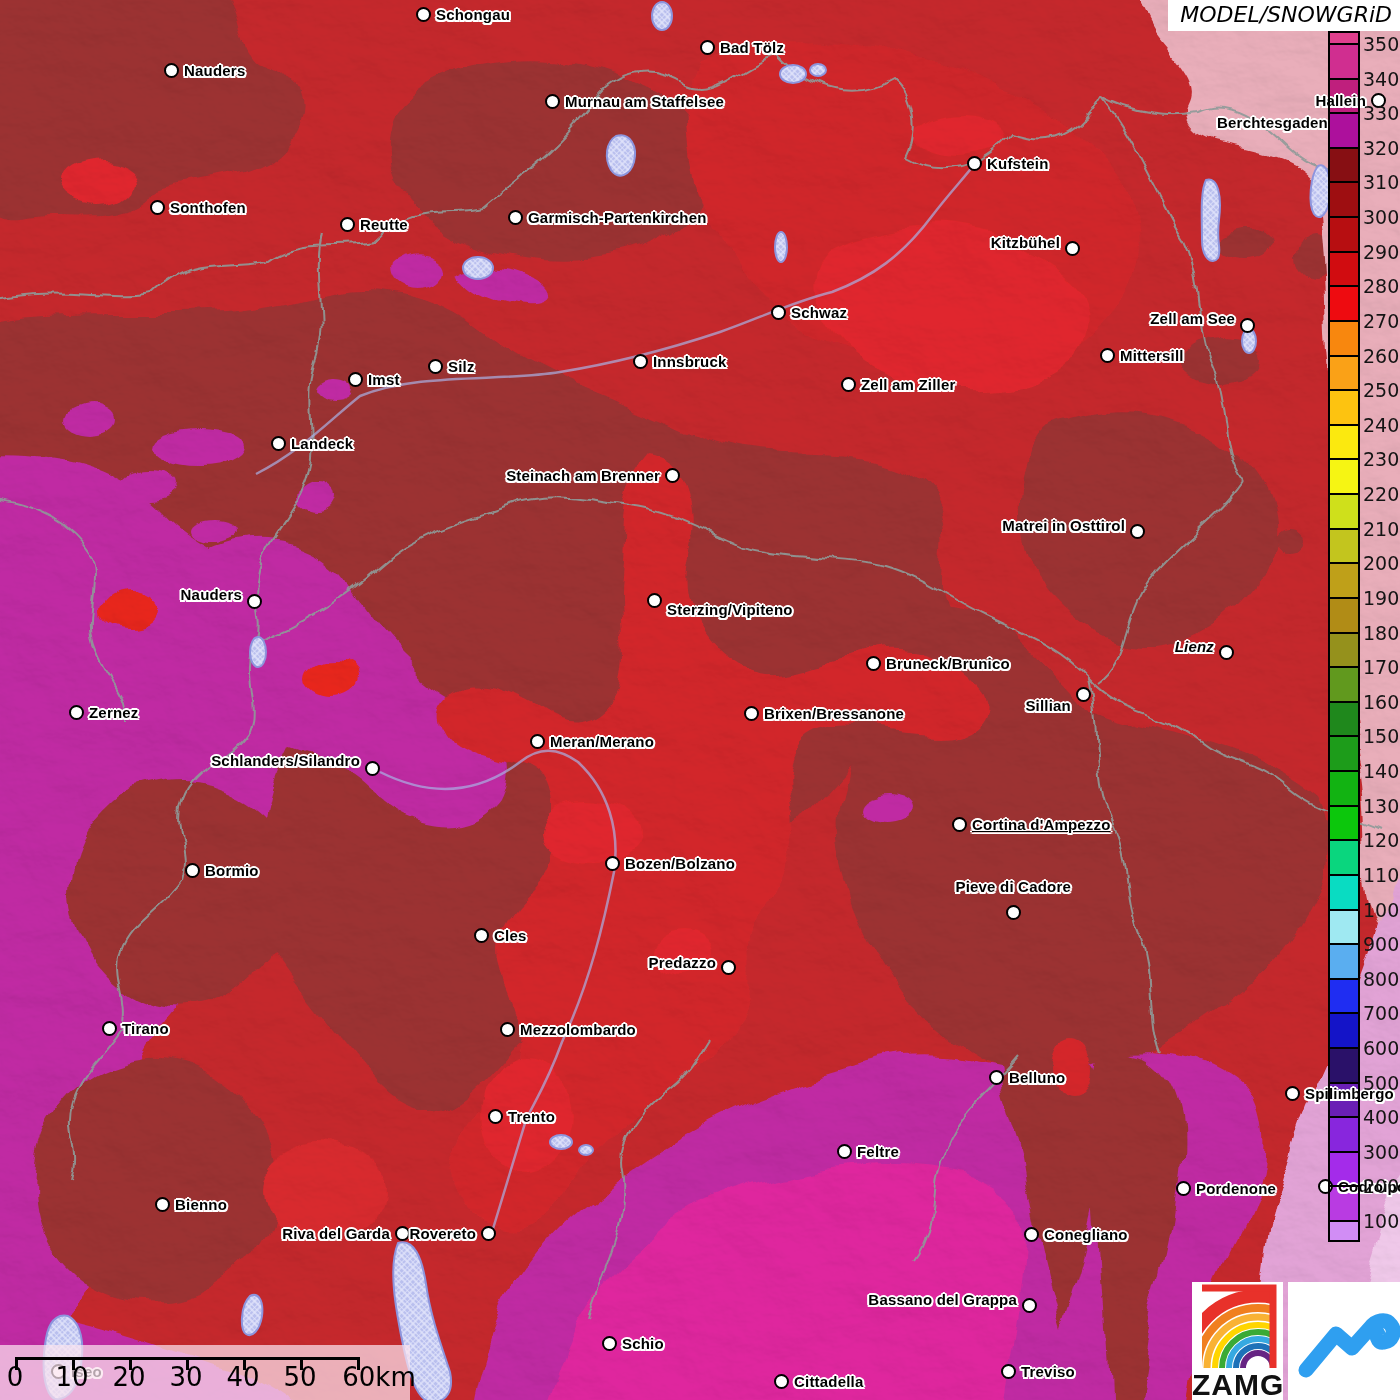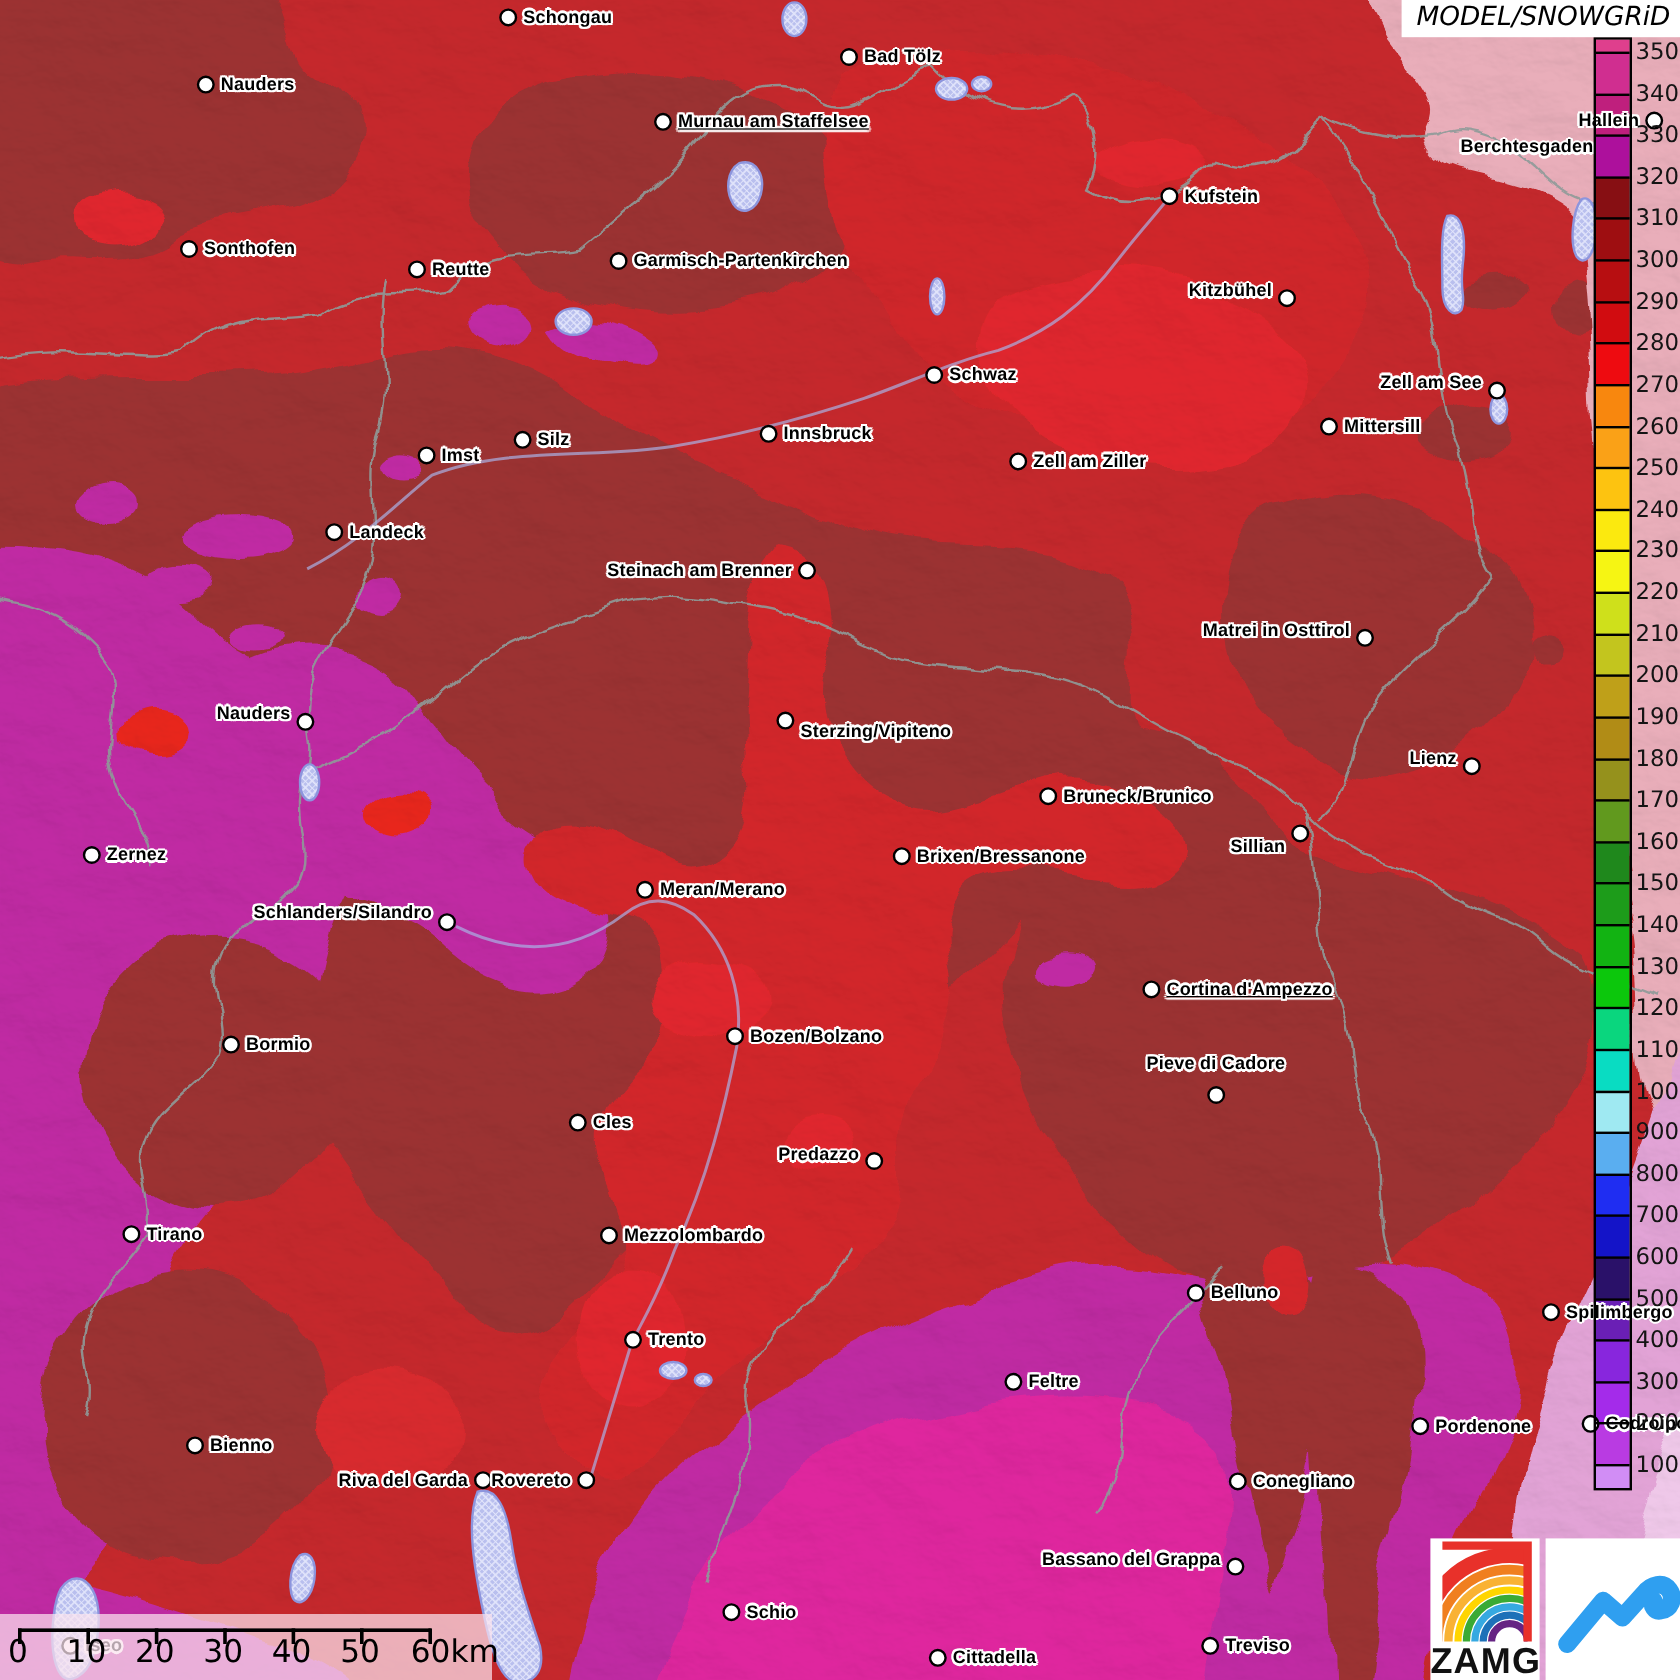--- a/index.html
+++ b/index.html
@@ -177,21 +177,21 @@
         <span class="lbl">Schongau</span>
       </div>
       <div class="city" style="top: 39px; left: 700px;">
         <span class="dot"></span>
         <span class="lbl">Bad Tölz</span>
       </div>
       <div class="city" style="top: 62px; left: 164px;">
         <span class="dot"></span>
         <span class="lbl">Nauders</span>
       </div>
-      <div class="city" style="top: 93px; left: 545px; text-decoration: underline;">
+      <div class="city" style="top: 93px; left: 545px;">
         <span class="dot"></span>
         <span class="lbl">Murnau am Staffelsee</span>
       </div>
       <div class="city" style="top: 92px; right: 14px;">
         <span class="lbl">Hallein</span>
         <span class="dot"></span>
       </div>
       <div class="city" style="top: 114px; right: 52px;">
         <span class="lbl">Berchtesgaden</span>
         <span class="dot" style="visibility: hidden;"></span>
@@ -257,21 +257,21 @@
         <span class="dot"></span>
       </div>
       <div class="city" style="top: 592px; left: 647px;">
         <span class="dot"></span>
         <span class="lbl" style="transform: translateY(9px);">Sterzing/Vipiteno</span>
       </div>
       <div class="city" style="top: 593px; right: 1138px;">
         <span class="lbl" style="transform: translateY(-7px);">Nauders</span>
         <span class="dot"></span>
       </div>
-      <div class="city" style="top: 630px; right: 166px;">
+      <div class="city" style="top: 644px; right: 166px; font-style: italic;">
         <span class="lbl" style="transform: translateY(-6px);">Lienz</span>
         <span class="dot"></span>
       </div>
       <div class="city" style="top: 655px; left: 866px;">
         <span class="dot"></span>
         <span class="lbl">Bruneck/Brunico</span>
       </div>
       <div class="city" style="top: 686px; right: 309px;">
         <span class="lbl" style="transform: translateY(11px);">Sillian</span>
         <span class="dot"></span>
@@ -325,21 +325,21 @@
         <span class="lbl">Mezzolombardo</span>
       </div>
       <div class="city" style="top: 1069px; left: 989px;">
         <span class="dot"></span>
         <span class="lbl">Belluno</span>
       </div>
       <div class="city" style="top: 1085px; left: 1285px;">
         <span class="dot"></span>
         <span class="lbl">Spilimbergo</span>
       </div>
-      <div class="city" style="top: 1108px; left: 520px;">
+      <div class="city" style="top: 1108px; left: 488px;">
         <span class="dot"></span>
         <span class="lbl">Trento</span>
       </div>
       <div class="city" style="top: 1143px; left: 837px;">
         <span class="dot"></span>
         <span class="lbl">Feltre</span>
       </div>
       <div class="city" style="top: 1180px; left: 1176px;">
         <span class="dot"></span>
         <span class="lbl">Pordenone</span>

